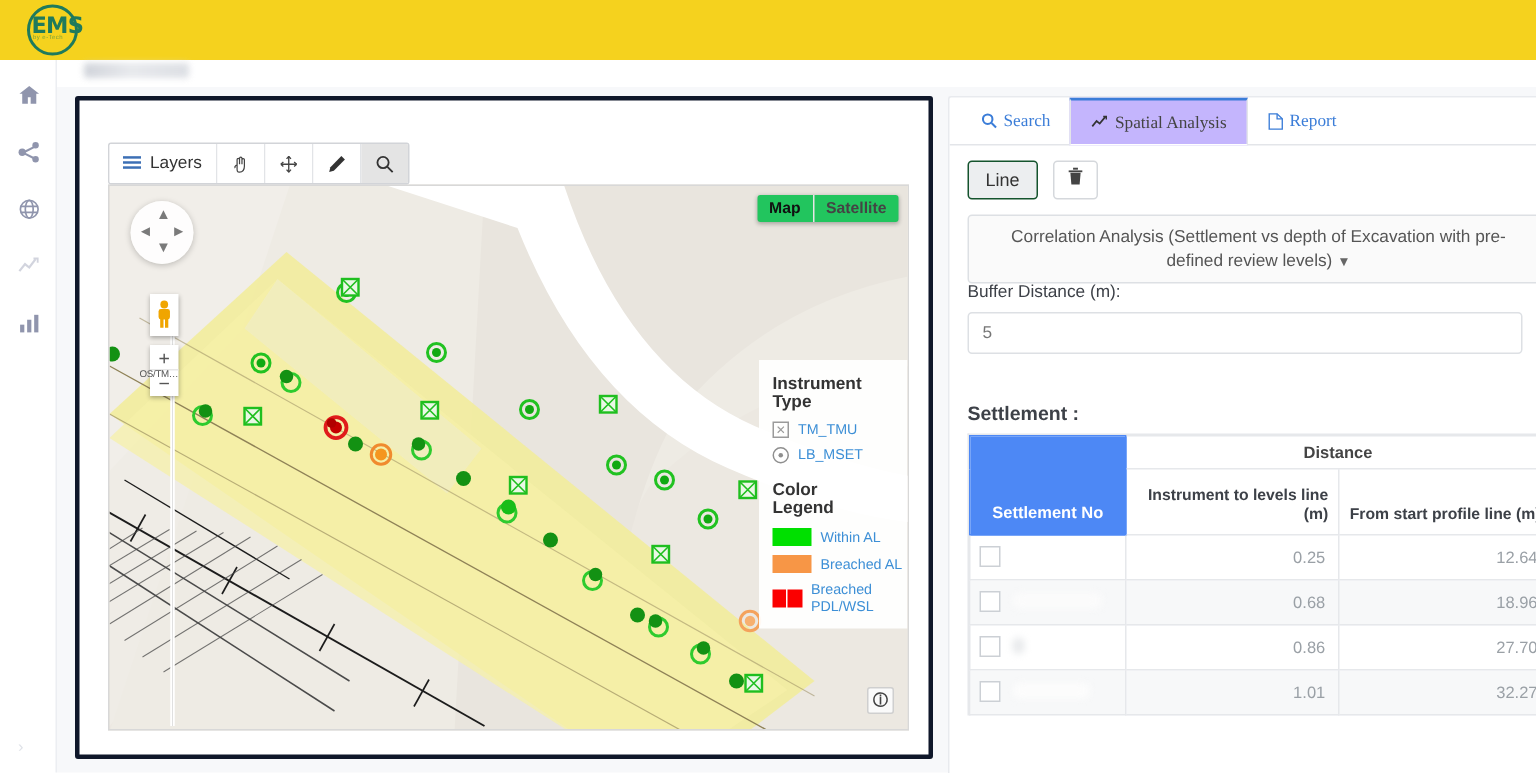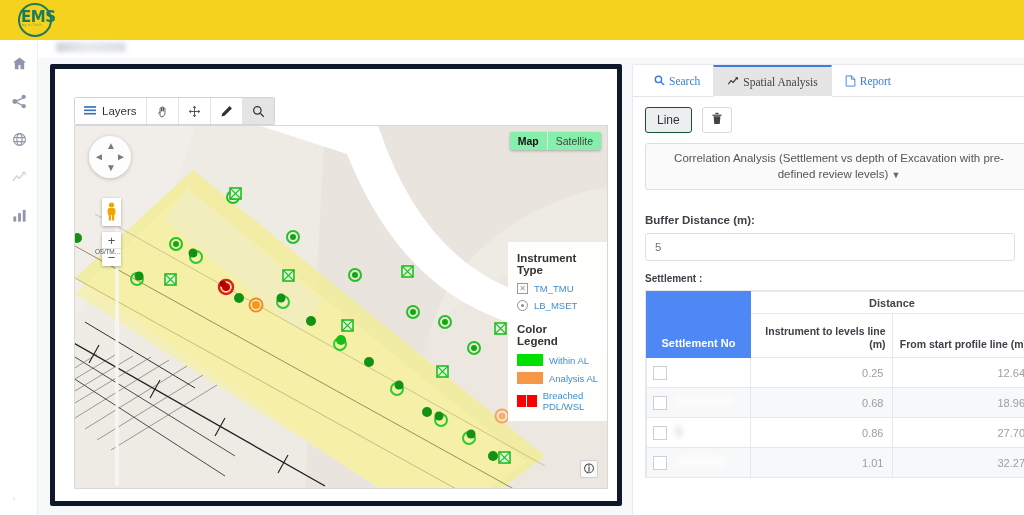--- a/index.html
+++ b/index.html
@@ -76,21 +76,21 @@
     position: absolute; left: 38px; top: 58px;
     width: 986px; height: 457px;
     background: #f7f8fa;
   }
 
   
   .map-card {
     position: absolute; left: 12px; top: 6px;
     width: 572px; height: 442px;
     background: #fff;
-    border: 5px solid #0f172a;
+    border: 3px solid #0f172a;
     border-radius: 2px;
   }
   .map-toolbar {
     position: absolute; left: 19px; top: 28px;
     height: 28px;
     display: flex;
     border: 1px solid #d2d4d8;
     background: #fff;
     border-radius: 2px;
     overflow: hidden;
@@ -114,31 +114,32 @@
     width: 534px; height: 364px;
     overflow: hidden;
     background: #e9e5dd;
     border: 1px solid #d8d8d8;
   }
   .map-svg { position: absolute; left: 0; top: 0; }
 
   .map-type {
     position: absolute; right: 6px; top: 6px;
     display: flex;
-    background: #86efac;
+    background: #22c55e;
     border-radius: 2px;
     box-shadow: 0 1px 3px rgba(0,0,0,.28);
     z-index: 20;
     overflow: hidden;
   }
   .map-type div {
     padding: 3px 8px;
     font-size: 10.5px;
     color: #444;
     cursor: pointer;
+    font-weight: bold;
   }
   .map-type div.sel { color: #111; font-weight: bold; border-right: 1px solid #e6e6e6;}
 
   .pan-ctrl {
     position: absolute; left: 14px; top: 10px;
     width: 42px; height: 42px;
     border-radius: 50%;
     background: rgba(255,255,255,.88);
     box-shadow: 0 1px 4px rgba(0,0,0,.22);
     z-index: 20;
@@ -243,21 +244,21 @@
   }
   .tab {
     display: flex; align-items: center; gap: 4px;
     padding: 0 13px;
     font-size: 11.5px;
     color: #3b7dd8;
     cursor: pointer;
     font-family: "Liberation Serif", serif;
   }
   .tab.active {
-    background: #e5e5e5;
+    background: #c4b5fd;
     color: #444;
     border: 1px solid #e3e5e9;
     border-bottom: 1px solid #fff;
     border-top: 2px solid #3b7dd8;
     margin-bottom: -1px;
   }
   .tab svg { display: block; }
 
   .panel-body { padding: 10px 12px 0 12px; }
 
@@ -289,39 +290,39 @@
     border-radius: 3px;
     font-size: 11.5px; color: #555;
     text-align: center;
     padding: 6px 10px;
     line-height: 16px;
     cursor: pointer;
   }
   .caret { font-size: 9px; color: #666; }
 
   .field-label {
-    margin-top: 24px;
-    font-size: 11.5px; color: #3d4148; font-weight: bold;
+    margin-top: 0;
+    font-size: 11.5px; color: #3d4148; font-weight: normal;
   }
   .text-input {
     margin-top: 7px;
     width: 370px; height: 28px;
     border: 1px solid #dde0e4;
     border-radius: 3px;
     background: #fff;
     font-size: 11.5px;
     color: #9aa0a6;
     padding: 0 9px;
     font-family: "Liberation Sans", sans-serif;
     outline: none;
   }
 
   .sec-label {
-    margin-top: 12px;
-    font-size: 10px; color: #3d4148; font-weight: bold;
+    margin-top: 32px;
+    font-size: 13px; color: #3d4148; font-weight: bold;
   }
 
   
   .tbl-wrap {
     margin-top: 6px;
     width: 390px;
     border: 1px solid #e6e8eb;
     border-bottom: none;
     background: #fff;
   }
@@ -638,21 +639,21 @@
           <span>LB_MSET</span>
         </div>
 
         <h4 class="second">Color Legend</h4>
         <div class="leg-row">
           <span class="leg-swatch" style="background:#00e000"></span>
           <span>Within AL</span>
         </div>
         <div class="leg-row">
           <span class="leg-swatch" style="background:#f79646"></span>
-          <span>Analysis AL</span>
+          <span>Breached AL</span>
         </div>
         <div class="leg-row">
           <span class="leg-swatch split">
               <i style="background:#fb0000"></i>
               <i style="background:#fb0000"></i>
             </span>
           <span>Breached PDL/WSL</span>
         </div>
       </div>
 

